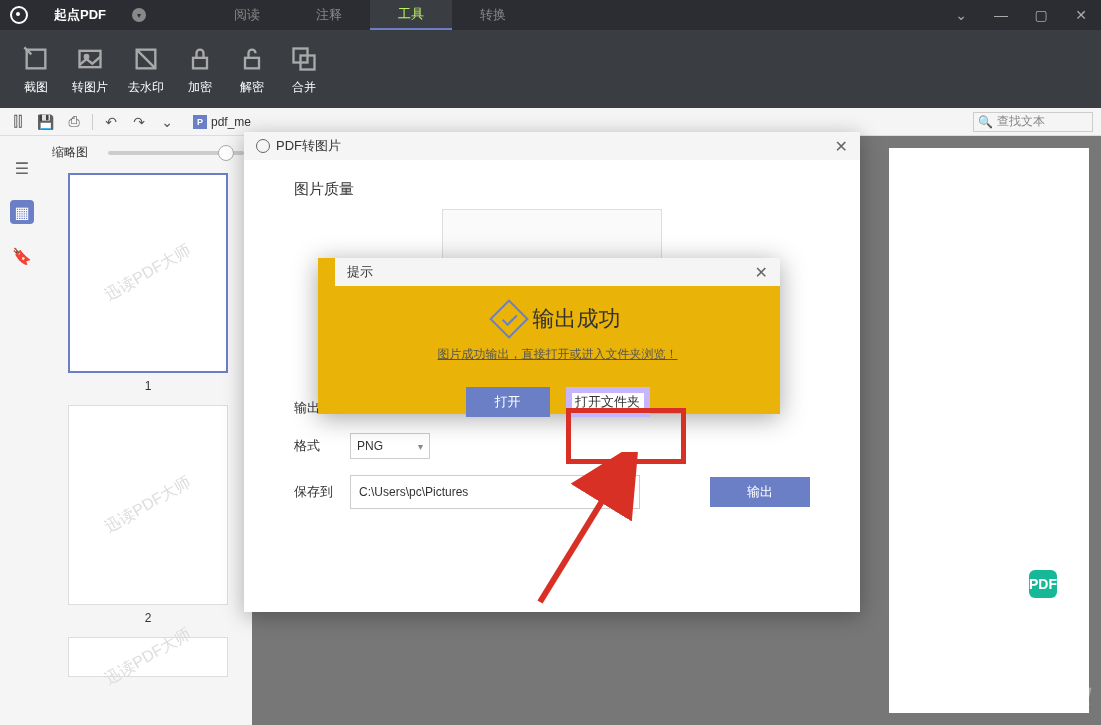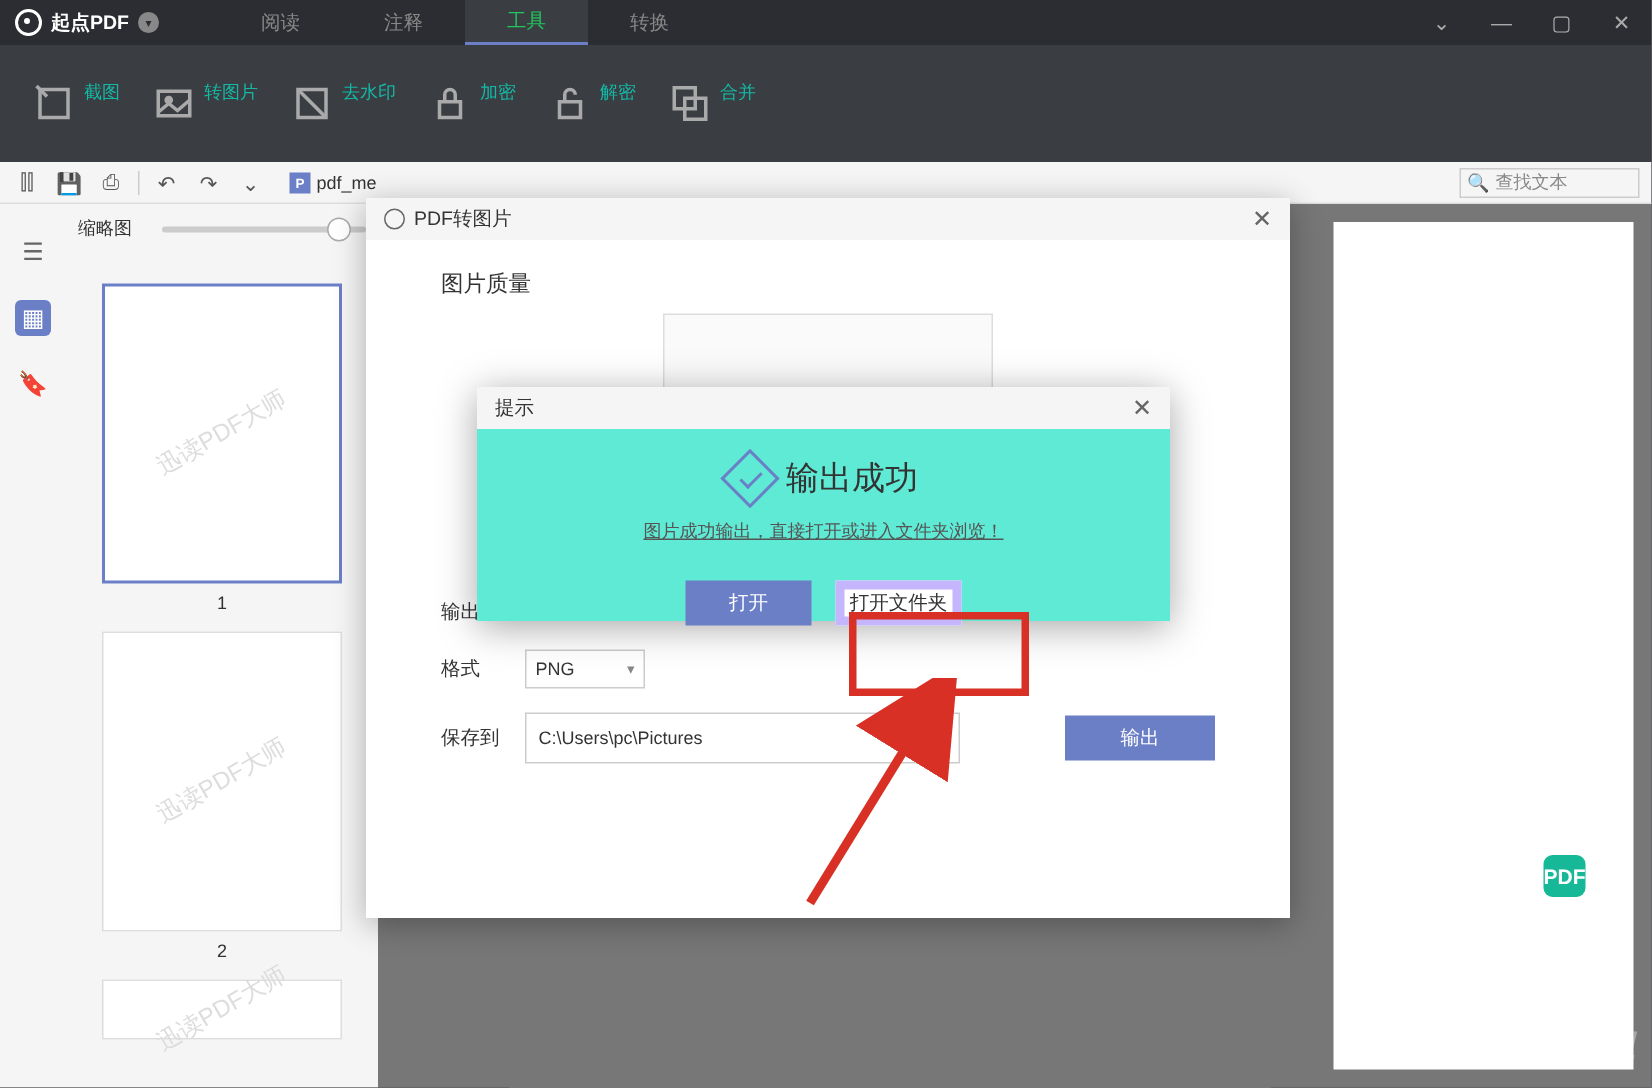--- a/index.html
+++ b/index.html
@@ -1,52 +1,52 @@
 <!DOCTYPE html>
 <html><head>
 <meta charset="utf-8">
 <style>
 * { margin: 0; padding: 0; box-sizing: border-box; font-family: "Microsoft YaHei", sans-serif; }
 body { width: 1101px; height: 725px; overflow: hidden; background: #3a3d42; position: relative; }
 
 
-.titlebar { height: 30px; background: #2b2d32; display: flex; align-items: center; color: #ccc; font-size: 13px; }
+.titlebar { height: 30px; background: #2b2d32; display: flex; align-items: center; color: #ccc; font-size: 13px; gap: 20px; }
 .titlebar .logo { width: 18px; height: 18px; margin: 0 6px 0 10px; border: 2px solid #fff; border-radius: 50%; position: relative; }
 .titlebar .logo::after { content: ''; position: absolute; width: 4px; height: 4px; background: #fff; border-radius: 50%; top: 4px; left: 4px; }
 .titlebar .appname { color: #fff; font-weight: bold; }
 .titlebar .dropdown-icon { width: 14px; height: 14px; background: #888; border-radius: 50%; margin-left: 6px; display: flex; align-items: center; justify-content: center; color: #2b2d32; font-size: 8px; }
 .titlebar .tabs { display: flex; margin-left: 40px; gap: 0; }
 .titlebar .tab { padding: 0 28px; height: 30px; display: flex; align-items: center; color: #888; cursor: pointer; font-size: 13px; }
-.titlebar .tab.active { background: #3a3d42; color: #22c55e; border-bottom: 2px solid #6b7fc7; }
+.titlebar .tab.active { background: #3a3d42; color: #bef264; border-bottom: 2px solid #6b7fc7; }
 .titlebar .win-controls { margin-left: auto; display: flex; }
 .titlebar .win-btn { width: 40px; height: 30px; display: flex; align-items: center; justify-content: center; color: #aaa; cursor: pointer; font-size: 14px; }
 
 
 .toolbar { height: 78px; background: #3a3d42; display: flex; align-items: center; padding: 0 20px; gap: 20px; }
-.tool-item { display: flex; flex-direction: row; gap: 4px; color: #14b8a6; cursor: pointer; }
+.tool-item { display: flex; flex-direction: column; align-items: center; gap: 4px; color: #ffffff; cursor: pointer; }
 .tool-item .icon { width: 32px; height: 32px; display: flex; align-items: center; justify-content: center; }
 .tool-item .label { font-size: 12px; }
 .tool-icon-svg { width: 28px; height: 28px; fill: #aaa; stroke: #aaa; }
 
 
 .docbar { height: 28px; background: #f5f5f5; display: flex; align-items: center; padding: 0 8px; gap: 8px; border-bottom: 1px solid #ddd; }
 .docbar .icon-btn { width: 20px; height: 20px; display: flex; align-items: center; justify-content: center; color: #555; cursor: pointer; font-size: 14px; }
 .docbar .divider { width: 1px; height: 16px; background: #ccc; }
 .docbar .doctab { display: flex; align-items: center; gap: 4px; padding: 2px 8px; font-size: 12px; color: #333; }
 .docbar .doctab .pdf-icon { width: 14px; height: 14px; background: #6b7fc7; color: #fff; font-size: 9px; display: flex; align-items: center; justify-content: center; font-weight: bold; }
 .docbar .search { margin-left: auto; display: flex; align-items: center; border: 1px solid #ccc; height: 20px; padding: 0 4px; font-size: 12px; color: #888; width: 120px; }
 
 
 .main { position: absolute; top: 136px; left: 0; right: 0; bottom: 0; display: flex; background: #777; }
 .sidebar-icons { width: 44px; background: #f5f5f5; display: flex; flex-direction: column; align-items: center; padding-top: 20px; gap: 20px; }
 .sidebar-icons .sb-icon { width: 24px; height: 24px; display: flex; align-items: center; justify-content: center; cursor: pointer; border-radius: 4px; color: #666; }
 .sidebar-icons .sb-icon.active { background: #6b7fc7; color: #fff; }
 
 .thumbnail-panel { width: 208px; background: #f5f5f5; padding: 8px; }
-.thumbnail-panel .header { display: flex; align-items: center; font-size: 12px; color: #333; margin-bottom: 28px; gap: 20px; }
+.thumbnail-panel .header { display: flex; align-items: center; font-size: 12px; color: #333; margin-bottom: 12px; gap: 20px; }
 .thumbnail-panel .slider { flex: 1; height: 4px; background: #ccc; border-radius: 2px; position: relative; }
 .thumbnail-panel .slider::after { content: ''; position: absolute; width: 14px; height: 14px; background: #fff; border: 1px solid #aaa; border-radius: 50%; top: -6px; right: 10px; }
 .thumbnail-panel .thumb { width: 160px; height: 200px; background: #fff; border: 1px solid #ddd; margin: 0 auto 6px; position: relative; }
 .thumbnail-panel .thumb.selected { border: 2px solid #6b7fc7; }
 .thumbnail-panel .thumb-label { text-align: center; font-size: 12px; color: #333; margin-bottom: 12px; }
 .thumbnail-panel .thumb::before { content: '迅读PDF大师'; position: absolute; top: 50%; left: 50%; transform: translate(-50%,-50%) rotate(-30deg); color: #ddd; font-size: 16px; white-space: nowrap; }
 
 .doc-area { flex: 1; background: #777; position: relative; padding: 12px; }
 .doc-page { position: absolute; right: 12px; top: 12px; bottom: 12px; width: 200px; background: #fff; }
 
@@ -59,21 +59,21 @@
 .dialog1 .label { font-size: 15px; color: #333; margin-bottom: 10px; display: inline-block; }
 .dialog1 .quality-box { width: 220px; height: 60px; border: 1px solid #ddd; margin: 0 auto 20px; background: #fafafa; }
 .dialog1 .row { display: flex; align-items: center; gap: 16px; margin-bottom: 16px; font-size: 13px; color: #333; }
 .dialog1 .select { width: 80px; height: 26px; border: 1px solid #ccc; padding: 0 6px; display: flex; align-items: center; font-size: 12px; position: relative; }
 .dialog1 .select::after { content: '▾'; position: absolute; right: 6px; color: #888; font-size: 10px; }
 .dialog1 .path-input { flex: 1; max-width: 290px; height: 26px; border: 1px solid #ccc; padding: 16px 8px; display: flex; align-items: center; font-size: 12px; color: #333; position: relative; }
 .dialog1 .path-input .browse { position: absolute; right: 8px; color: #888; cursor: pointer; }
 .dialog1 .export-btn { width: 100px; height: 30px; background: #6b7fc7; color: #fff; border: none; font-size: 13px; cursor: pointer; margin-left: auto; }
 
 
-.dialog2 { position: absolute; top: 258px; left: 318px; width: 462px; height: 156px; background: #5eead4; box-shadow: 0 4px 24px rgba(0,0,0,0.35); z-index: 20; }
+.dialog2 { position: absolute; top: 258px; left: 318px; width: 462px; height: 156px; background: #eab308; box-shadow: 0 4px 24px rgba(0,0,0,0.35); z-index: 20; padding-left: 17px; }
 .dialog2 .dlg-title { height: 28px; background: #f5f5f5; display: flex; align-items: center; padding: 0 12px; font-size: 13px; color: #333; }
 .dialog2 .dlg-title .close { margin-left: auto; cursor: pointer; font-size: 16px; color: #666; }
 .dialog2 .content { text-align: center; padding: 18px 20px 16px; }
 .dialog2 .success-row { display: flex; align-items: center; justify-content: center; gap: 10px; font-size: 22px; color: #333; margin-bottom: 12px; }
 .dialog2 .check-icon { width: 28px; height: 28px; border: 2px solid #6b7fc7; transform: rotate(45deg); display: flex; align-items: center; justify-content: center; }
 .dialog2 .check-icon::after { content: ''; width: 6px; height: 12px; border-right: 2px solid #6b7fc7; border-bottom: 2px solid #6b7fc7; transform: rotate(0deg); margin-top: -3px; }
 .dialog2 .subtitle { font-size: 12px; color: #555; margin-bottom: 24px; text-decoration: underline; }
 .dialog2 .btns { display: flex; justify-content: center; gap: 16px; }
 .dialog2 .btn-p { width: 84px; height: 30px; background: #6b7fc7; color: #fff; border: none; font-size: 13px; cursor: pointer; }
 .dialog2 .btn-s { width: 84px; height: 30px; background: #fff; color: #333; border: 6px solid #c4b5fd; font-size: 13px; cursor: pointer; }

